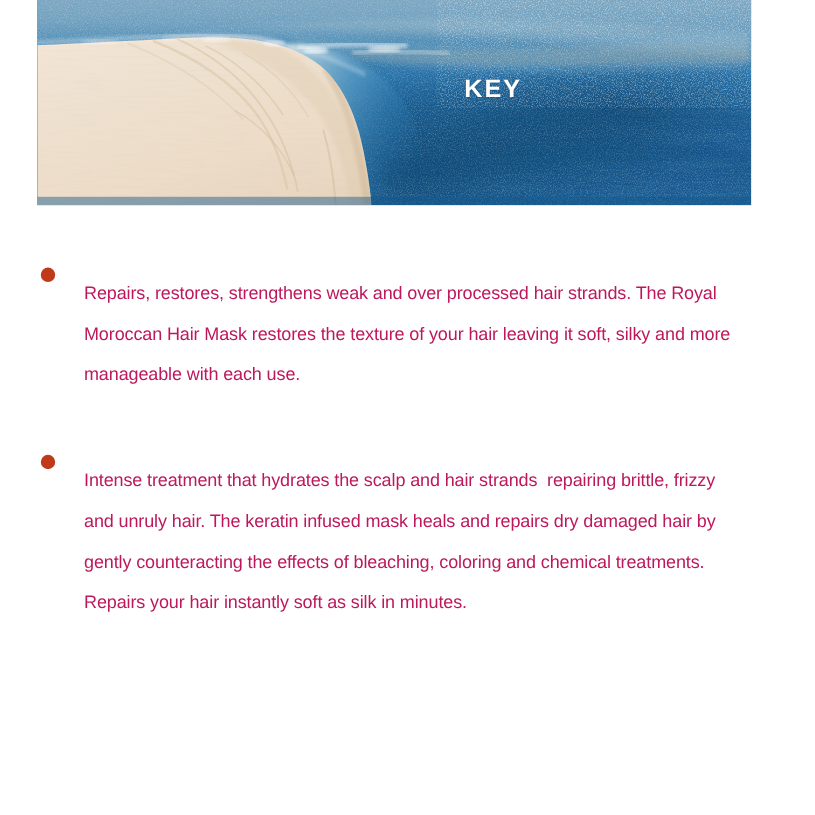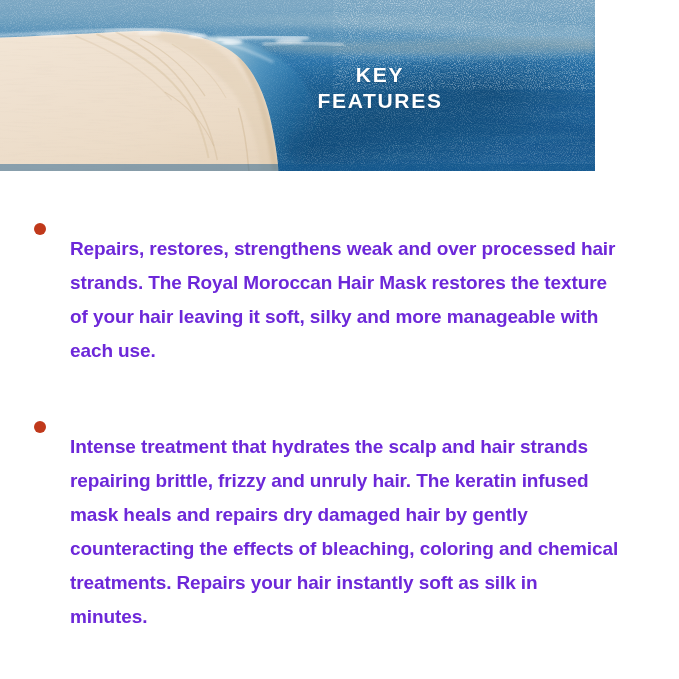--- a/index.html
+++ b/index.html
@@ -23,20 +23,21 @@
     background: #ffffff;
   }
 
   
   .banner {
     position: relative;
     width: 595px;
     height: 171px;
     overflow: hidden;
     background: #d946ef;
+    margin-left: 31px;
   }
   .banner-photo {
     position: absolute;
     inset: 0;
     width: 100%;
     height: 100%;
     display: block;
   }
   .banner-title {
     position: absolute;
@@ -71,25 +72,25 @@
     flex: 0 0 auto;
     width: 12px;
     height: 12px;
     border-radius: 50%;
     background: #c0391b;
     margin-top: 10px;
     margin-right: 24px;
   }
   .feature-text {
     flex: 1 1 auto;
-    color: #6d28d9;
+    color: #be185d;
     font-family: "Liberation Sans", sans-serif;
-    font-size: 19px;
+    font-size: 15px;
     line-height: 34px;
-    font-weight: 700;
+    font-weight: 400;
     letter-spacing: -0.1px;
     white-space: pre-wrap;
     max-width: 560px;
   }
 </style>
 </head>
 <body>
 
 <div class="page">
 
@@ -239,21 +240,20 @@
 
         <path d="M 330 132 C 420 120, 520 116, 620 120 L 679 124 L 679 140 C 590 134, 480 136, 390 148 C 366 151, 346 155, 330 158 Z" fill="#0e4c7c" opacity="0.22" filter="url(#softBlur2)"></path>
         <path d="M 400 96 C 480 90, 560 90, 640 94 L 679 96 L 679 106 C 600 102, 510 102, 430 108 Z" fill="#0f4f80" opacity="0.2" filter="url(#softBlur2)"></path>
 
         <rect x="0" y="164" width="679" height="7" fill="#10548a" opacity="0.45"></rect>
       </g>
     </svg>
 
     <div class="banner-title">
       <span class="ln">KEY</span>
-      <span class="ln">FEATURES</span>
     </div>
   </div>
 
   <div class="features">
 
     <div class="feature-item">
       <span class="bullet-dot"></span>
       <p class="feature-text">Repairs, restores, strengthens weak and over processed hair strands. The Royal Moroccan Hair Mask restores the texture of your hair leaving it soft, silky and more manageable with each use.</p>
     </div>
 

